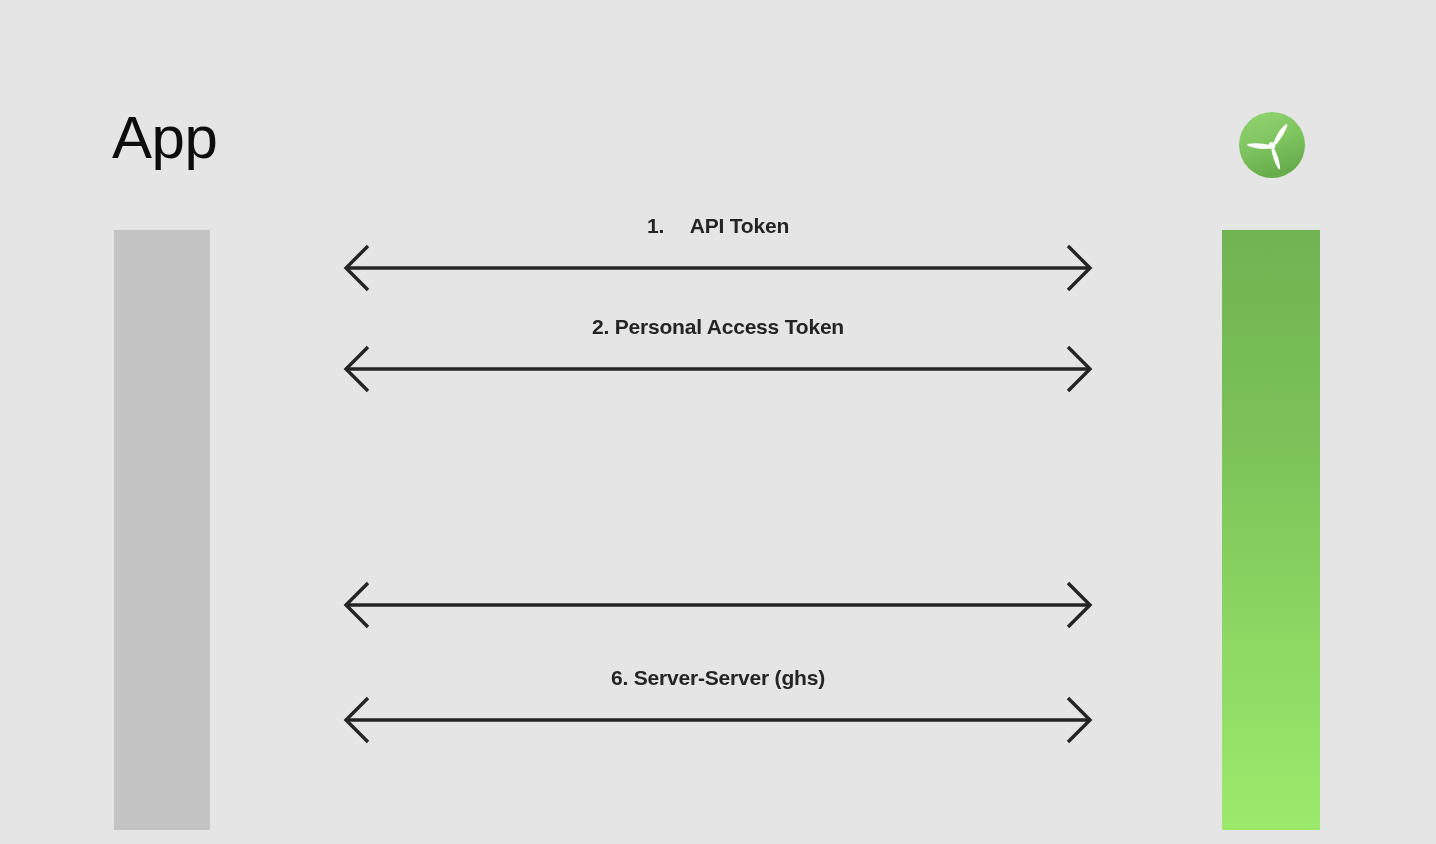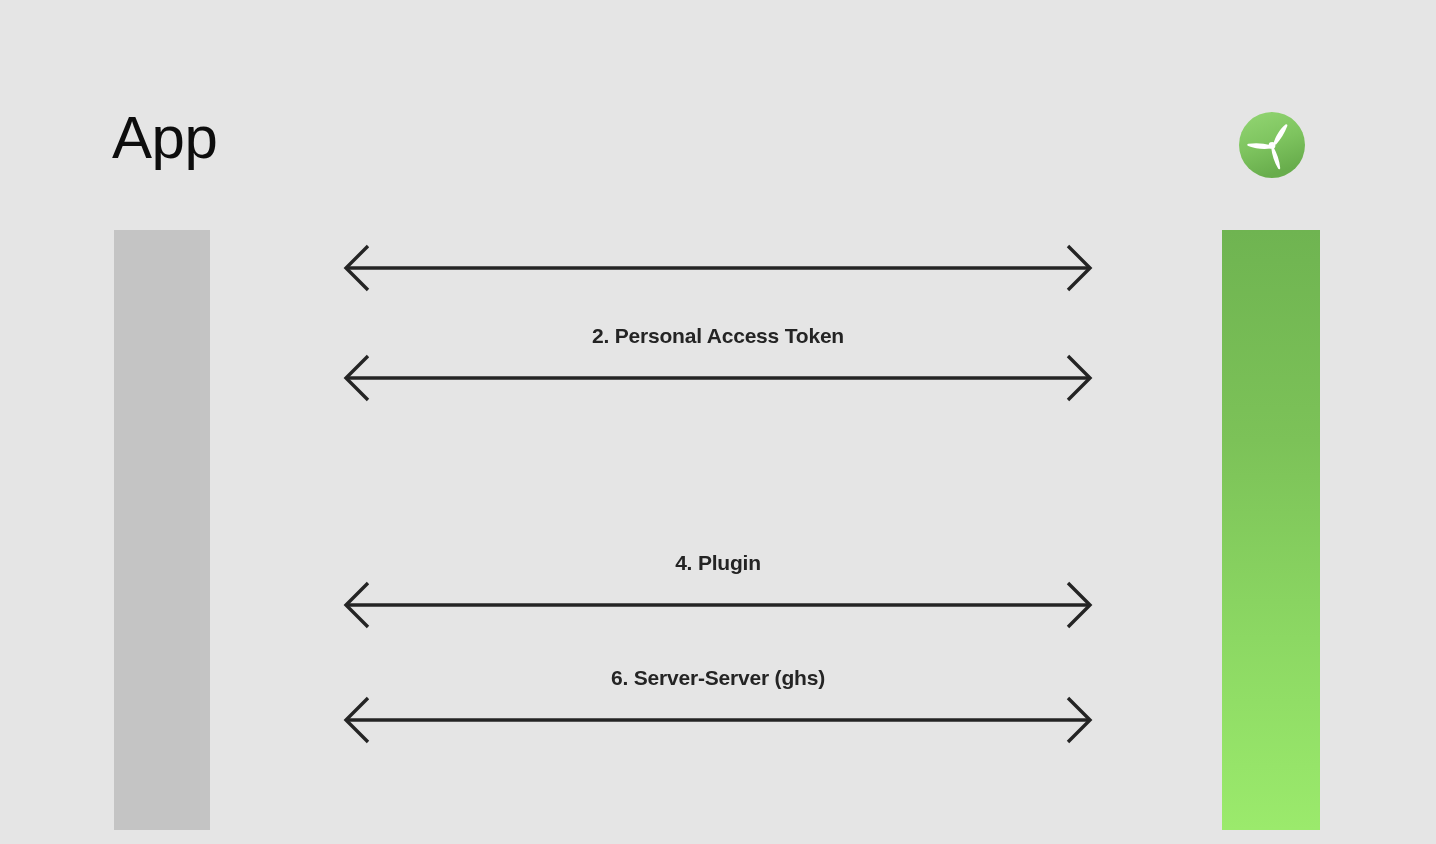--- a/index.html
+++ b/index.html
@@ -119,47 +119,47 @@
 
         <path d="M34.0 35.2 C26.5 33.1 18.4 32.6 11.4 33.8 C10.0 34.0 9.9 35.6 11.2 36.1 C18.0 38.7 26.1 39.6 33.4 38.6 Z"></path>
 
         <path d="M36.2 36.6 C39.9 43.3 42.6 50.9 43.2 57.9 C43.3 59.3 41.8 59.8 41.1 58.6 C37.5 52.5 34.9 44.8 34.2 37.6 Z"></path>
         <circle cx="35" cy="35.4" r="3.4"></circle>
       </g>
     </svg>
   </div>
 
   <div class="msg-row" style="top:214px">
+    <div class="msg-label">1.  API Token</div>
     <div class="msg-arrow">
       <svg viewBox="0 0 756 52" xmlns="http://www.w3.org/2000/svg">
         <g fill="none" stroke="#242424" stroke-width="3.4" stroke-linecap="butt" stroke-linejoin="miter">
           <line x1="6" y1="26" x2="750" y2="26"></line>
           <polyline points="28,4 6,26 28,48"></polyline>
           <polyline points="728,4 750,26 728,48"></polyline>
         </g>
       </svg>
     </div>
   </div>
 
-  <div class="msg-row" style="top:324px">
+  <div class="msg-row" style="top:315px">
     <div class="msg-label">2. Personal Access Token</div>
     <div class="msg-arrow">
       <svg viewBox="0 0 756 52" xmlns="http://www.w3.org/2000/svg">
         <g fill="none" stroke="#242424" stroke-width="3.4" stroke-linecap="butt" stroke-linejoin="miter">
           <line x1="6" y1="26" x2="750" y2="26"></line>
           <polyline points="28,4 6,26 28,48"></polyline>
           <polyline points="728,4 750,26 728,48"></polyline>
         </g>
       </svg>
     </div>
   </div>
 
 
   <div class="msg-row" style="top:551px">
-    <div class="msg-label">4. Plugin</div>
     <div class="msg-arrow">
       <svg viewBox="0 0 756 52" xmlns="http://www.w3.org/2000/svg">
         <g fill="none" stroke="#242424" stroke-width="3.4" stroke-linecap="butt" stroke-linejoin="miter">
           <line x1="6" y1="26" x2="750" y2="26"></line>
           <polyline points="28,4 6,26 28,48"></polyline>
           <polyline points="728,4 750,26 728,48"></polyline>
         </g>
       </svg>
     </div>
   </div>

